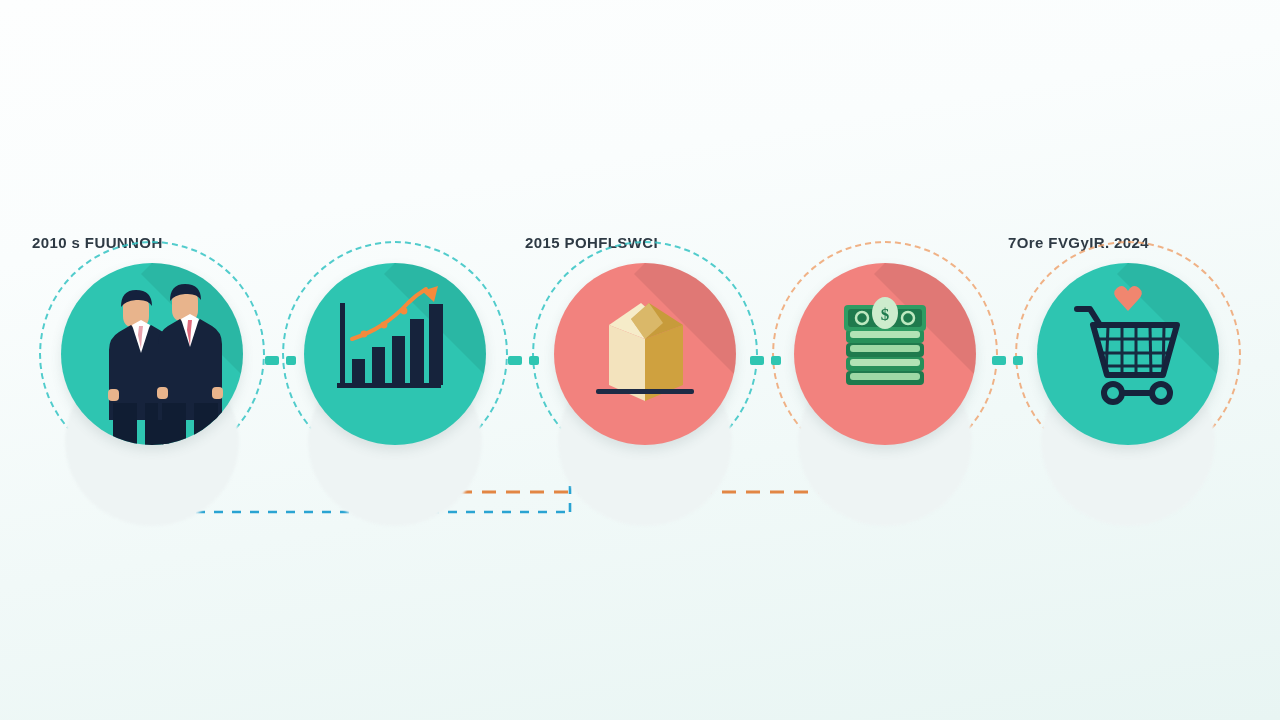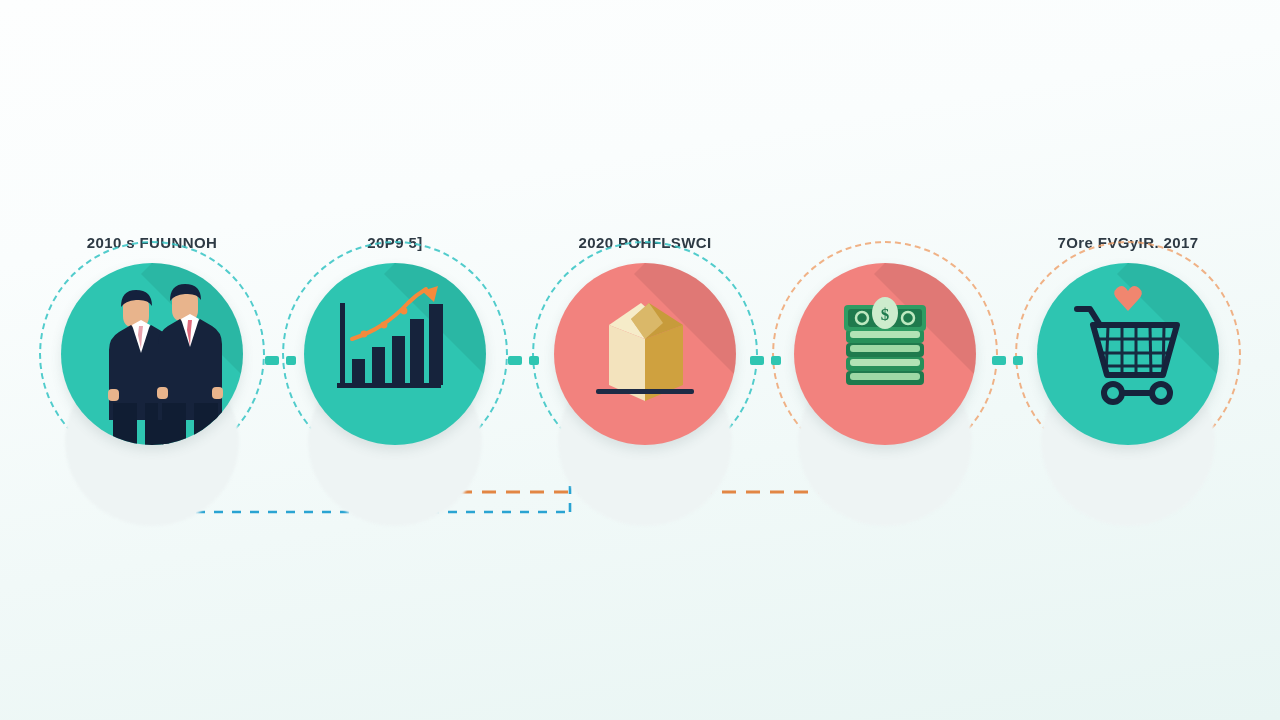--- a/index.html
+++ b/index.html
@@ -37,21 +37,21 @@
   }
   .disc.teal{background:#2ec5b1;}
   .disc.coral{background:#f2827e;}
   .disc .long-shadow{
     position:absolute;left:44%;top:6%;width:150%;height:150%;
     background:rgba(0,0,0,.07);
     transform:rotate(-45deg);transform-origin:top left;
   }
   .disc .glyph{position:absolute;inset:0;}
   .node-label{
-    position:absolute;left:0;right:0;top:6px;text-align:center;
+    position:absolute;left:0;right:0;top:6px;text-align:left;
     font-size:15px;font-weight:700;color:#2e3a44;letter-spacing:.4px;
     white-space:nowrap;
   }
 
   
   #node-1{left:32px;top:228px;}
   #node-2{left:275px;top:228px;}
   #node-3{left:525px;top:228px;}
   #node-4{left:765px;top:228px;}
   #node-5{left:1008px;top:228px;}
@@ -124,21 +124,20 @@
             <rect x="151" y="124" width="11" height="12" rx="4" fill="#e8b48c"></rect>
             <rect x="101" y="140" width="24" height="42" fill="#101d33"></rect>
             <rect x="133" y="140" width="24" height="42" fill="#101d33"></rect>
           </g>
         </svg>
       </div>
     </div>
   </div>
 
   <div class="node" id="node-2">
-    <div class="node-label">20P9 5]</div>
     <div class="ring"></div>
     <div class="disc-wrap">
       <div class="disc-base"></div>
       <div class="disc teal">
         <div class="long-shadow"></div>
         <svg class="glyph" viewBox="0 0 182 182">
           <g>
             <rect x="36" y="40" width="5" height="84" fill="#16233c"></rect>
             <rect x="33" y="120" width="104" height="5" fill="#16233c"></rect>
           </g>
@@ -157,21 +156,21 @@
             <circle cx="80" cy="62" r="3.4"></circle>
             <circle cx="100" cy="48" r="3.4"></circle>
           </g>
           <path d="M118 28 l16 -5 l-4 16 z" fill="#f58a3c"></path>
         </svg>
       </div>
     </div>
   </div>
 
   <div class="node" id="node-3">
-    <div class="node-label">2020 POHFLSWCI</div>
+    <div class="node-label">2015 POHFLSWCI</div>
     <div class="ring"></div>
     <div class="disc-wrap">
       <div class="disc-base"></div>
       <div class="disc coral">
         <div class="long-shadow"></div>
         <svg class="glyph" viewBox="0 0 182 182">
           <path d="M55 62 l36 14 l0 62 l-36 -16 z" fill="#f3e3bd"></path>
           <path d="M91 76 l38 -14 l0 60 l-38 16 z" fill="#cfa13f"></path>
           <path d="M55 62 l32 -22 l18 16 l-14 20 z" fill="#f6ecc9"></path>
           <path d="M129 62 l-34 -22 l-18 16 l14 20 z" fill="#c79b3b"></path>
@@ -206,21 +205,21 @@
             <circle cx="114" cy="55" r="6" fill="none" stroke="#bde8bf" stroke-width="2.5"></circle>
             <ellipse cx="91" cy="50" rx="13" ry="16" fill="#cdeccd"></ellipse>
             <text x="91" y="57" font-family="'Liberation Serif', serif" font-size="17" font-weight="700" text-anchor="middle" fill="#1f7a4d">$</text>
           </g>
         </svg>
       </div>
     </div>
   </div>
 
   <div class="node" id="node-5">
-    <div class="node-label">7Ore FVGyIR. 2017</div>
+    <div class="node-label">7Ore FVGyIR. 2024</div>
     <div class="ring orange"></div>
     <div class="disc-wrap">
       <div class="disc-base"></div>
       <div class="disc teal">
         <div class="long-shadow"></div>
         <svg class="glyph" viewBox="0 0 182 182">
           <path d="M91 28 q-5 -8 -11 -3 q-6 5 1 12 l10 11 l10 -11 q7 -7 1 -12 q-6 -5 -11 3 z" fill="#f0866f"></path>
           <g fill="none" stroke="#16233c" stroke-width="6" stroke-linejoin="round" stroke-linecap="round">
             <path d="M40 46 l13 0 l10 16"></path>
             <path d="M56 62 l84 0 l-14 50 l-56 0 z"></path>

